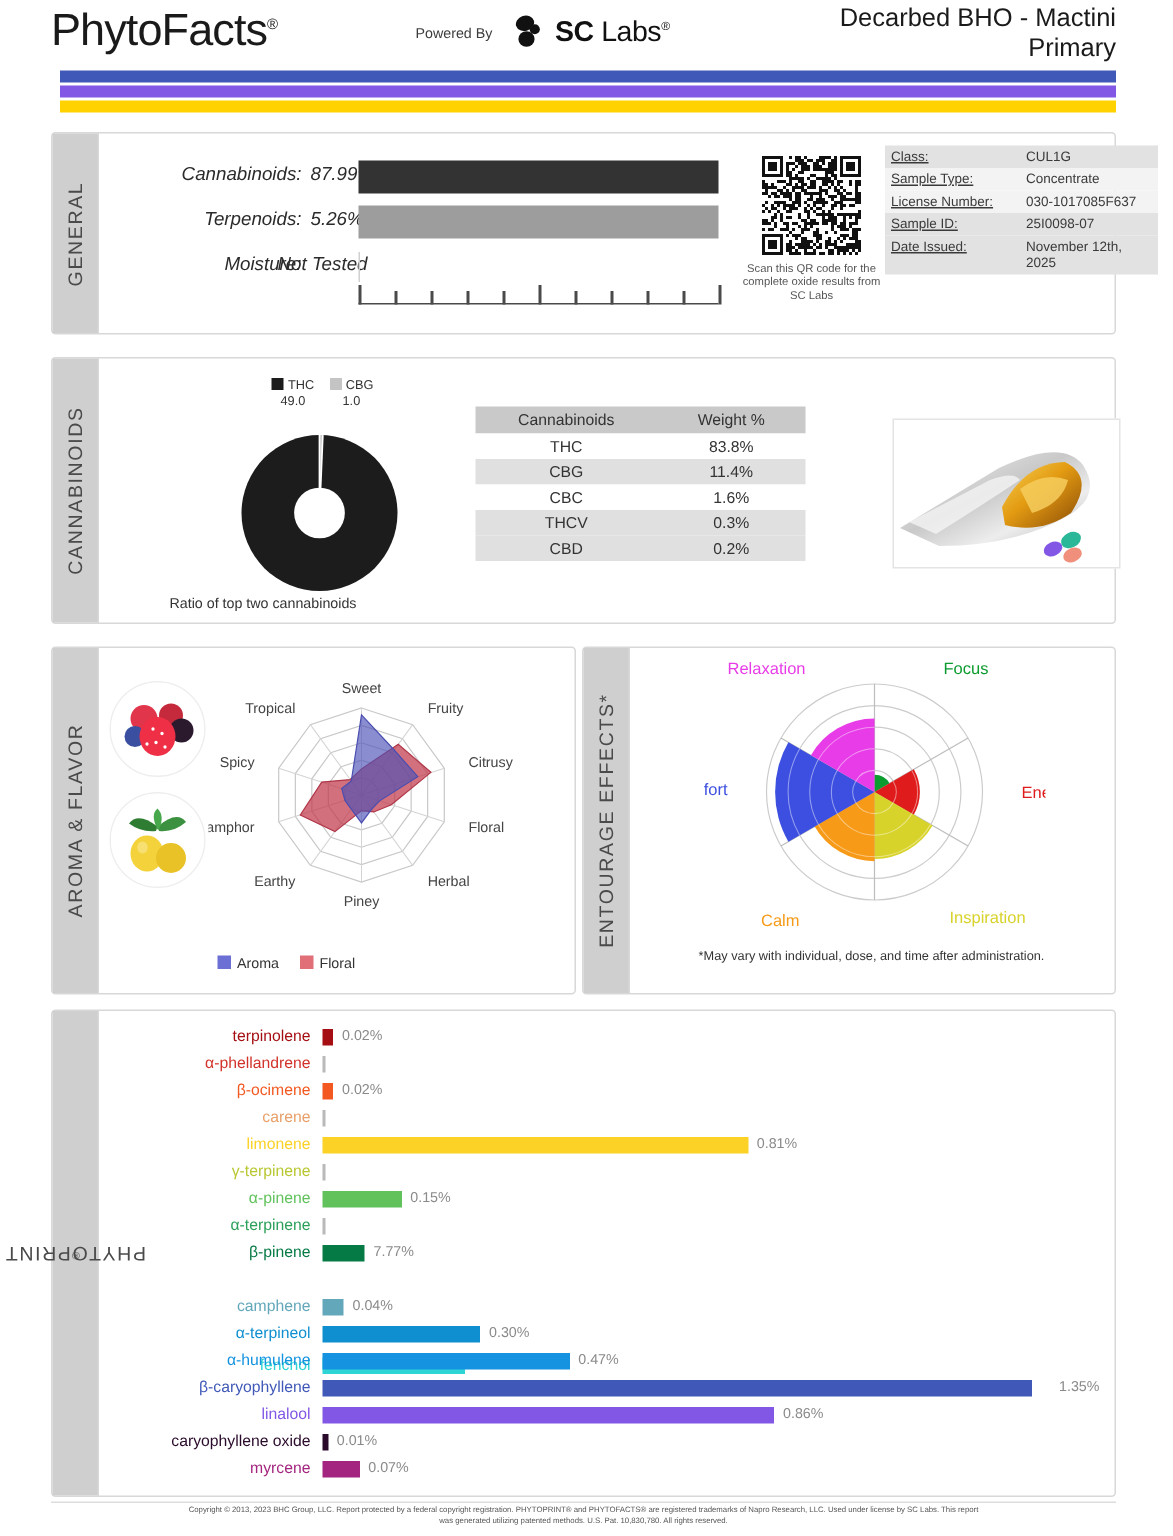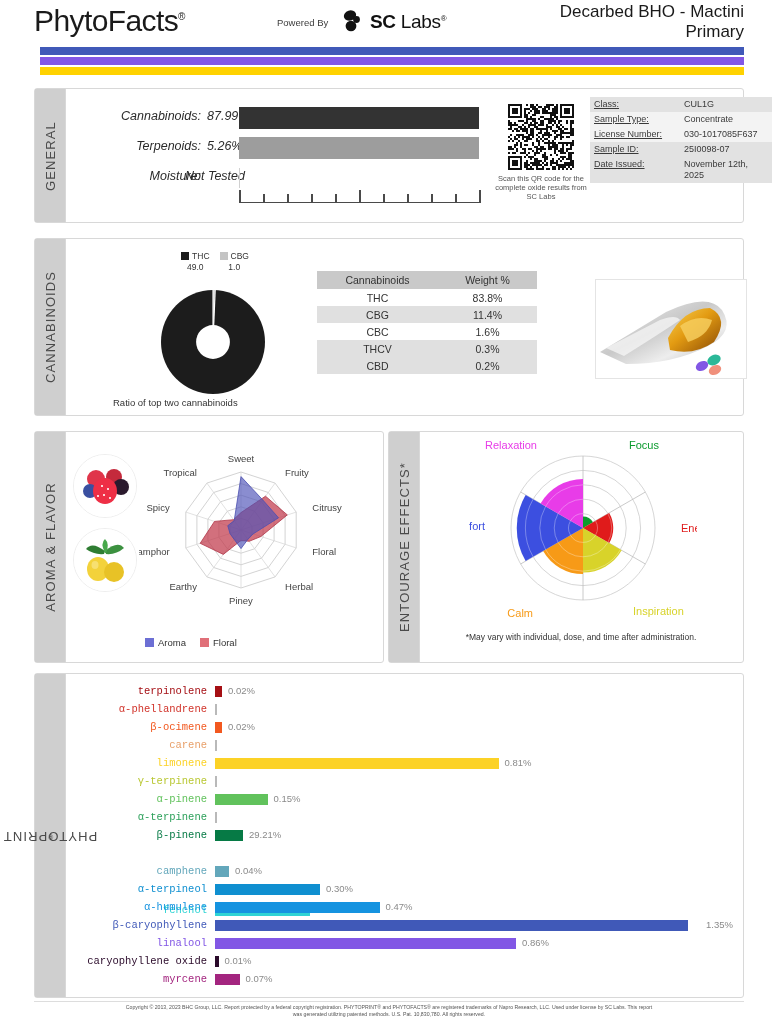--- a/index.html
+++ b/index.html
@@ -91,21 +91,21 @@
   
   #entourage{left:388px;top:431px;width:356px;height:232px;}
   .ent-body{position:absolute;left:30px;right:0;top:0;bottom:0;}
   .wheel{position:absolute;left:50px;top:8px;width:228px;height:185px;}
   .ent-note{position:absolute;left:0;right:0;top:200px;text-align:center;font-size:8.5px;color:#333;}
 
   
   #phytoprint{left:34px;top:673px;width:710px;height:325px;}
   .pp-body{position:absolute;left:30px;right:0;top:0;bottom:0;}
   .pp-row{position:absolute;left:0;right:0;height:18px;}
-  .pp-name{position:absolute;left:0;width:142px;text-align:right;font-size:10.5px;line-height:18px;white-space:nowrap;font-family:Liberation Mono, monospace;}
+  .pp-name{position:absolute;left:0;width:142px;text-align:right;font-size:10.5px;line-height:18px;white-space:nowrap;}
   .pp-bar{position:absolute;left:150px;top:4px;height:11px;}
   .pp-val{position:absolute;top:0;font-size:9.5px;color:#8a8a8a;line-height:18px;white-space:nowrap;}
 
   
   .footer{position:absolute;left:34px;top:1004px;width:710px;text-align:center;font-size:5.2px;color:#555;line-height:7px;}
   .footsep{position:absolute;left:34px;top:1001px;width:710px;height:1px;background:#ddd;}
 </style>
 </head>
 <body>
 
@@ -1033,21 +1033,21 @@
             <div class="pp-val" style="left: 208.5px;">0.15%</div>
           </div>
           <div class="pp-row" style="top: 134px;">
             <div class="pp-name" style="color: rgb(44, 160, 90);">α-terpinene</div>
             <div class="pp-bar" style="width: 1.5px; background: rgb(185, 185, 185); height: 11px;"></div>
             <div class="pp-val" style="left: 158px;"></div>
           </div>
           <div class="pp-row" style="top: 152px;">
             <div class="pp-name" style="color: rgb(6, 122, 69);">β-pinene</div>
             <div class="pp-bar" style="width: 28px; background: rgb(6, 122, 69);"></div>
-            <div class="pp-val" style="left: 184px;">29.21%</div>
+            <div class="pp-val" style="left: 184px;">7.77%</div>
           </div>
           <div class="pp-row" style="top: 179px; margin-top: 48px;">
             <div class="pp-name" style="color: rgb(47, 212, 212);">fenchol</div>
             <div class="pp-bar" style="width: 94.5px; background: rgb(47, 212, 212);"></div>
             <div class="pp-val" style="left: 250.5px;">0.27%</div>
           </div>
           <div class="pp-row" style="top: 188px;">
             <div class="pp-name" style="color: rgb(99, 167, 187);">camphene</div>
             <div class="pp-bar" style="width: 14px; background: rgb(99, 167, 187);"></div>
             <div class="pp-val" style="left: 170px;">0.04%</div>

